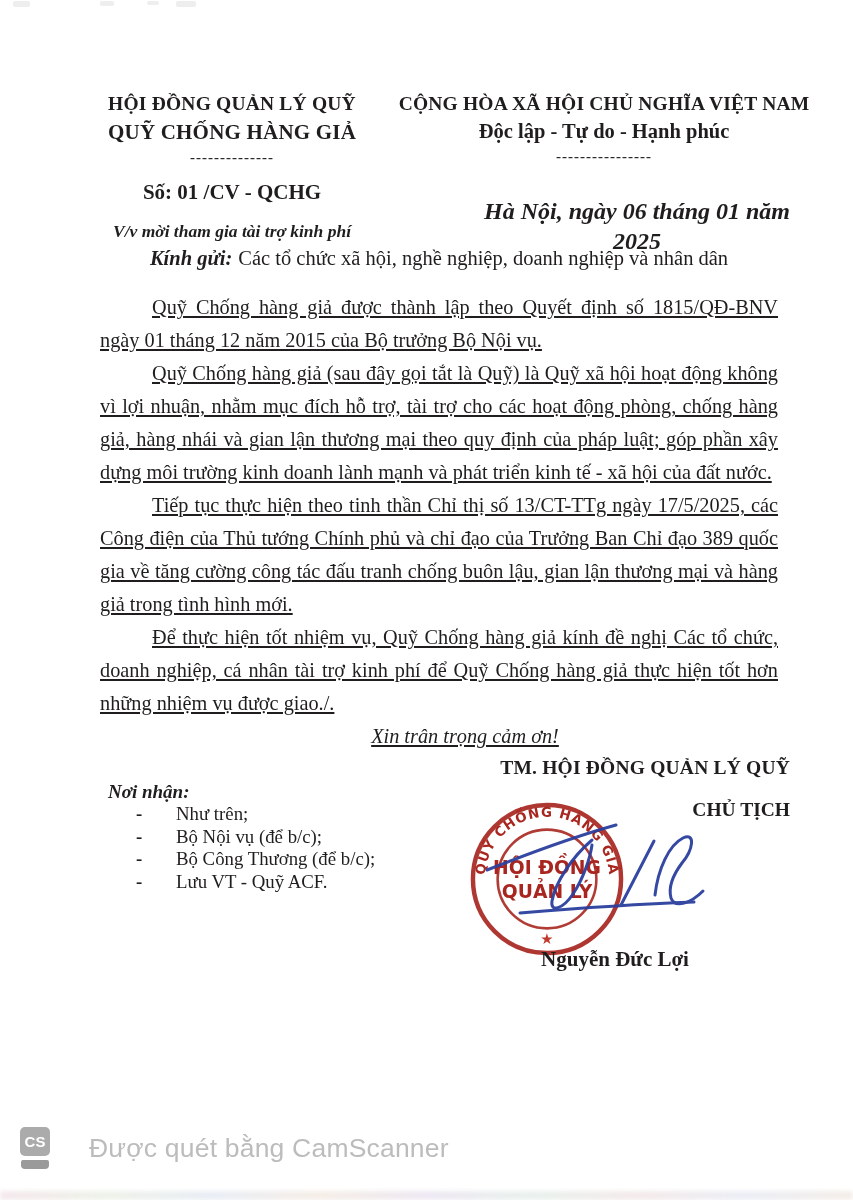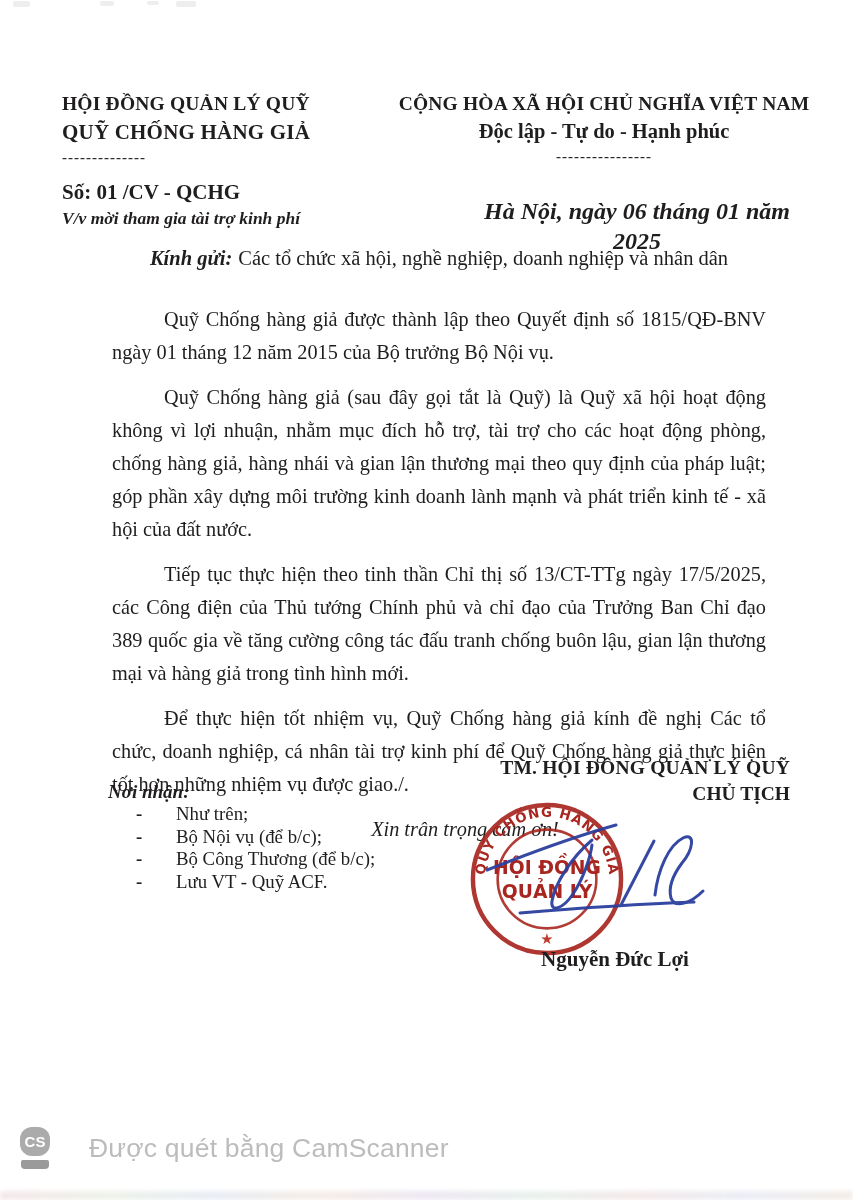--- a/index.html
+++ b/index.html
@@ -4,60 +4,60 @@
 <style>
   html,body{margin:0;padding:0;background:#ffffff;}
   .page{
     position:relative;width:853px;height:1200px;background:#ffffff;overflow:hidden;
     font-family:"Liberation Serif","DejaVu Serif",serif;color:#1f1d1e;
   }
   
   .smudge{position:absolute;background:#efeeef;border-radius:2px;}
 
   
-  .hdr-left{position:absolute;left:62px;top:92px;width:340px;text-align:left;line-height:1.25;}
+  .hdr-left{position:absolute;left:62px;top:92px;width:340px;text-align:center;line-height:1.25;}
   .hdr-left .org-parent{font-size:19.5px;font-weight:600;letter-spacing:.2px;}
   .hdr-left .org-name{font-size:21px;font-weight:700;margin-top:3px;letter-spacing:.2px;}
   .hdr-divider{font-size:15px;font-weight:700;letter-spacing:1px;line-height:1;margin-top:4px;color:#2a2a2a;}
   .hdr-left .ref-number{font-size:21px;font-weight:600;margin-top:14px;}
-  .hdr-left .subject{font-size:17.5px;font-style:italic;font-weight:600;margin-top:3px;}
+  .hdr-left .subject{font-size:17.5px;font-style:italic;font-weight:600;margin-top:16px;}
 
   .hdr-right{position:absolute;left:398px;top:92px;width:412px;text-align:center;line-height:1.25;}
   .hdr-right .motto1{font-size:19.5px;font-weight:700;letter-spacing:.2px;}
   .hdr-right .motto2{font-size:20.5px;font-weight:700;margin-top:3px;}
   .hdr-right .date-line{font-size:24px;font-style:italic;font-weight:600;margin-top:32px;padding-left:66px;}
 
   
   .salutation{position:absolute;left:100px;top:247px;width:678px;text-align:center;font-size:20.5px;}
   .salutation .sal-label{font-weight:700;font-style:italic;margin-right:6px;}
   .body-text{position:absolute;left:100px;top:291px;width:678px;font-size:20.3px;line-height:33px;text-align:justify;}
-  .body-text p{margin:12px;text-indent:52px;}
+  .body-text p{margin:0;text-indent:52px;text-decoration:underline;}
   .closing{margin:0;text-indent:52px;font-style:italic;text-align:center;font-size:20.3px;line-height:33px;}
 
   
   .recipients{position:absolute;left:108px;top:781px;width:330px;}
   .recipients .rcp-label{font-size:19px;font-weight:700;font-style:italic;}
   .rcp-item{display:flex;padding-left:28px;font-size:18.8px;line-height:22.5px;}
   .rcp-item .dash{width:40px;text-align:left;font-weight:700;}
 
   
   .sig-block{position:absolute;left:440px;top:756px;width:350px;text-align:right;line-height:1.25;}
   .sig-block .tm-line{font-size:19.5px;font-weight:700;letter-spacing:.2px;}
-  .sig-block .sig-title{font-size:19.5px;font-weight:700;margin-top:2px;}
+  .sig-block .sig-title{font-size:19.5px;font-weight:700;margin-top:18px;}
   .signer-name{position:absolute;left:440px;top:947px;width:350px;text-align:center;font-size:21px;font-weight:700;}
 
   .stamp{position:absolute;left:468px;top:800px;width:158px;height:158px;}
   .stamp svg{display:block;}
   .signature-svg{position:absolute;left:440px;top:795px;width:380px;height:175px;}
 
   
   .cs-bar{position:absolute;left:20px;top:1127px;display:flex;align-items:center;gap:11px;
           font-family:"Liberation Sans","DejaVu Sans",sans-serif;}
   .cs-icon{width:30px;height:42px;position:relative;}
-  .cs-icon .cs-box{position:absolute;left:0;top:0;width:30px;height:29px;background:#ababab;border-radius:12px;
+  .cs-icon .cs-box{position:absolute;left:0;top:0;width:30px;height:29px;background:#ababab;border-radius:5px;
        color:#ffffff;font-weight:700;font-size:15px;display:flex;align-items:center;justify-content:center;}
   .cs-icon .cs-tab{position:absolute;left:1px;bottom:0;width:28px;height:9px;background:#9a9a9a;border-radius:2px 2px 4px 4px;}
   .cs-text{font-size:26.5px;color:#bcbcbc;letter-spacing:.2px;margin-left:28px;}
 
   .bottom-strip{position:absolute;left:0;bottom:0;width:853px;height:9px;filter:blur(2px);opacity:.45;
      background:linear-gradient(90deg,#e8cdd4,#d9e3cf,#cfd8e8,#ead9c9,#d9cde4,#cfe0d6,#e6d2d2,#d4d9ea,#e8d8cc);}
 </style>
 </head>
 <body>
 

